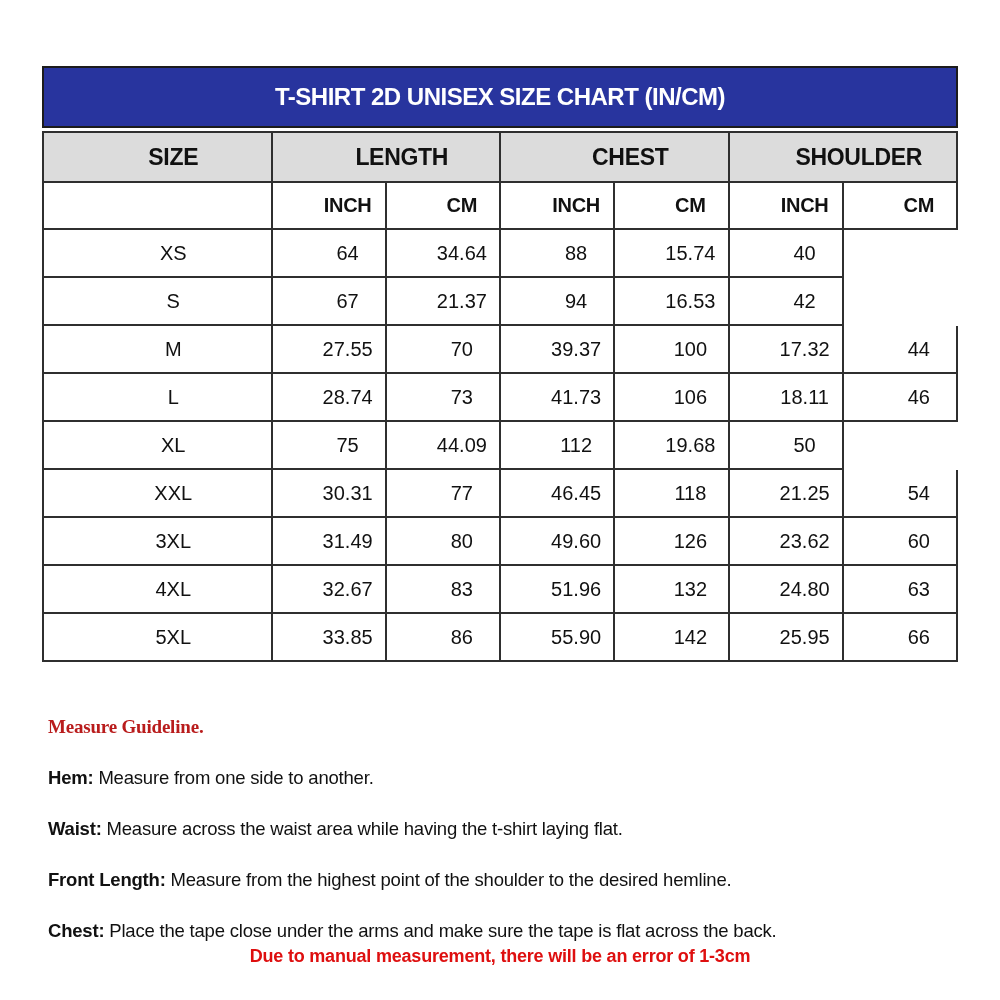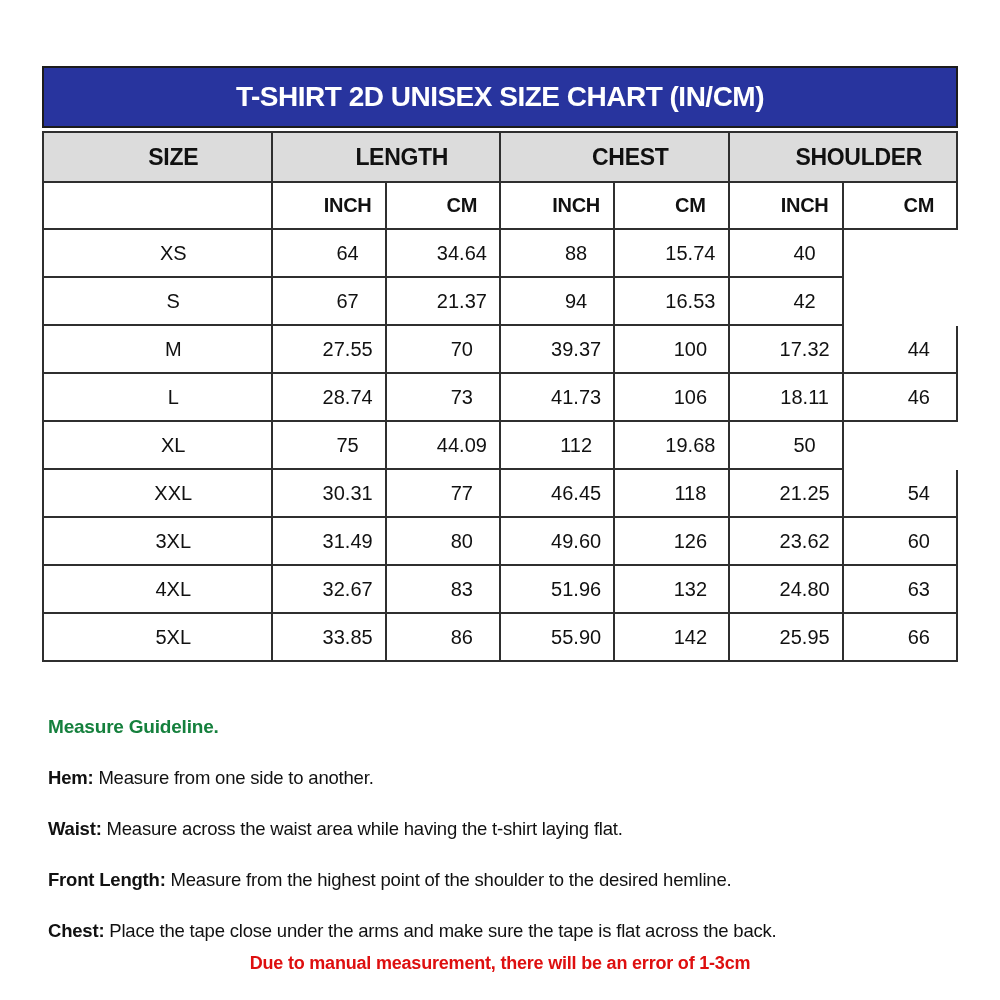--- a/index.html
+++ b/index.html
@@ -15,21 +15,21 @@
 
   
   .chart-wrap { position: absolute; left: 42px; top: 66px; width: 916px; }
   .title-bar {
     height: 62px;
     background: var(--title-bg, #28349E);
     border: 2px solid #1c1c1c;
     display: flex; align-items: center; justify-content: center;
   }
   .title-bar span {
-    color: #fff; font-weight: bold; font-size: 28px;
+    color: #fff; font-weight: bold; font-size: 24px;
     letter-spacing: -0.5px; white-space: nowrap; text-align: right;
   }
 
   
   .tbl {
     margin-top: 3px;
     border-left: 2px solid #2f2f2f;
     border-top: 2px solid #2f2f2f;
     background: #fff;
   }
@@ -52,21 +52,20 @@
   .g-heading { color: #D6A31C; font-weight: bold; font-size: 19px; margin-bottom: 16px; letter-spacing: -0.2px; }
   .g-item { font-size: 18.5px; margin-bottom: 14px; letter-spacing: -0.2px; margin-top: 29px; }
   .g-label { font-weight: bold; }
   .g-label::after { content: ":"; }
 
   
   .note {
     position: absolute; left: 0; top: 946px; width: 1000px;
     text-align: center; color: #DE0F0F; font-weight: bold; font-size: 18px;
     letter-spacing: -0.2px;
-    margin-top: 7px;
   }
 </style>
 </head>
 <body>
 
 <div class="page">
 
   <div class="chart-wrap">
 
     <div class="title-bar" style="background: rgb(40, 52, 158);">
@@ -169,21 +168,21 @@
             <div class="tcell col-sub">55.90</div>
             <div class="tcell col-sub">142</div>
             <div class="tcell col-sub">25.95</div>
             <div class="tcell col-sub">66</div>
           </div>
         </div>
     </div>
   </div>
 
   <div class="guidelines">
-    <div class="g-heading" style="color: #15803d;">Measure Guideline.</div>
+    <div class="g-heading" style="color: #b91c1c; font-family: Liberation Serif, serif;">Measure Guideline.</div>
     <div id="guideline-items">
         <div class="g-item"><span class="g-label">Hem</span><span> Measure from one side to another.</span></div>
         <div class="g-item"><span class="g-label">Waist</span><span> Measure across the waist area while having the t-shirt laying flat.</span></div>
         <div class="g-item"><span class="g-label">Front Length</span><span> Measure from the highest point of the shoulder to the desired hemline.</span></div>
         <div class="g-item"><span class="g-label">Chest</span><span> Place the tape close under the arms and make sure the tape is flat across the back.</span></div>
       </div>
   </div>
 
   <div class="note" style="color: rgb(222, 15, 15);">Due to manual measurement, there will be an error of 1-3cm</div>
 

